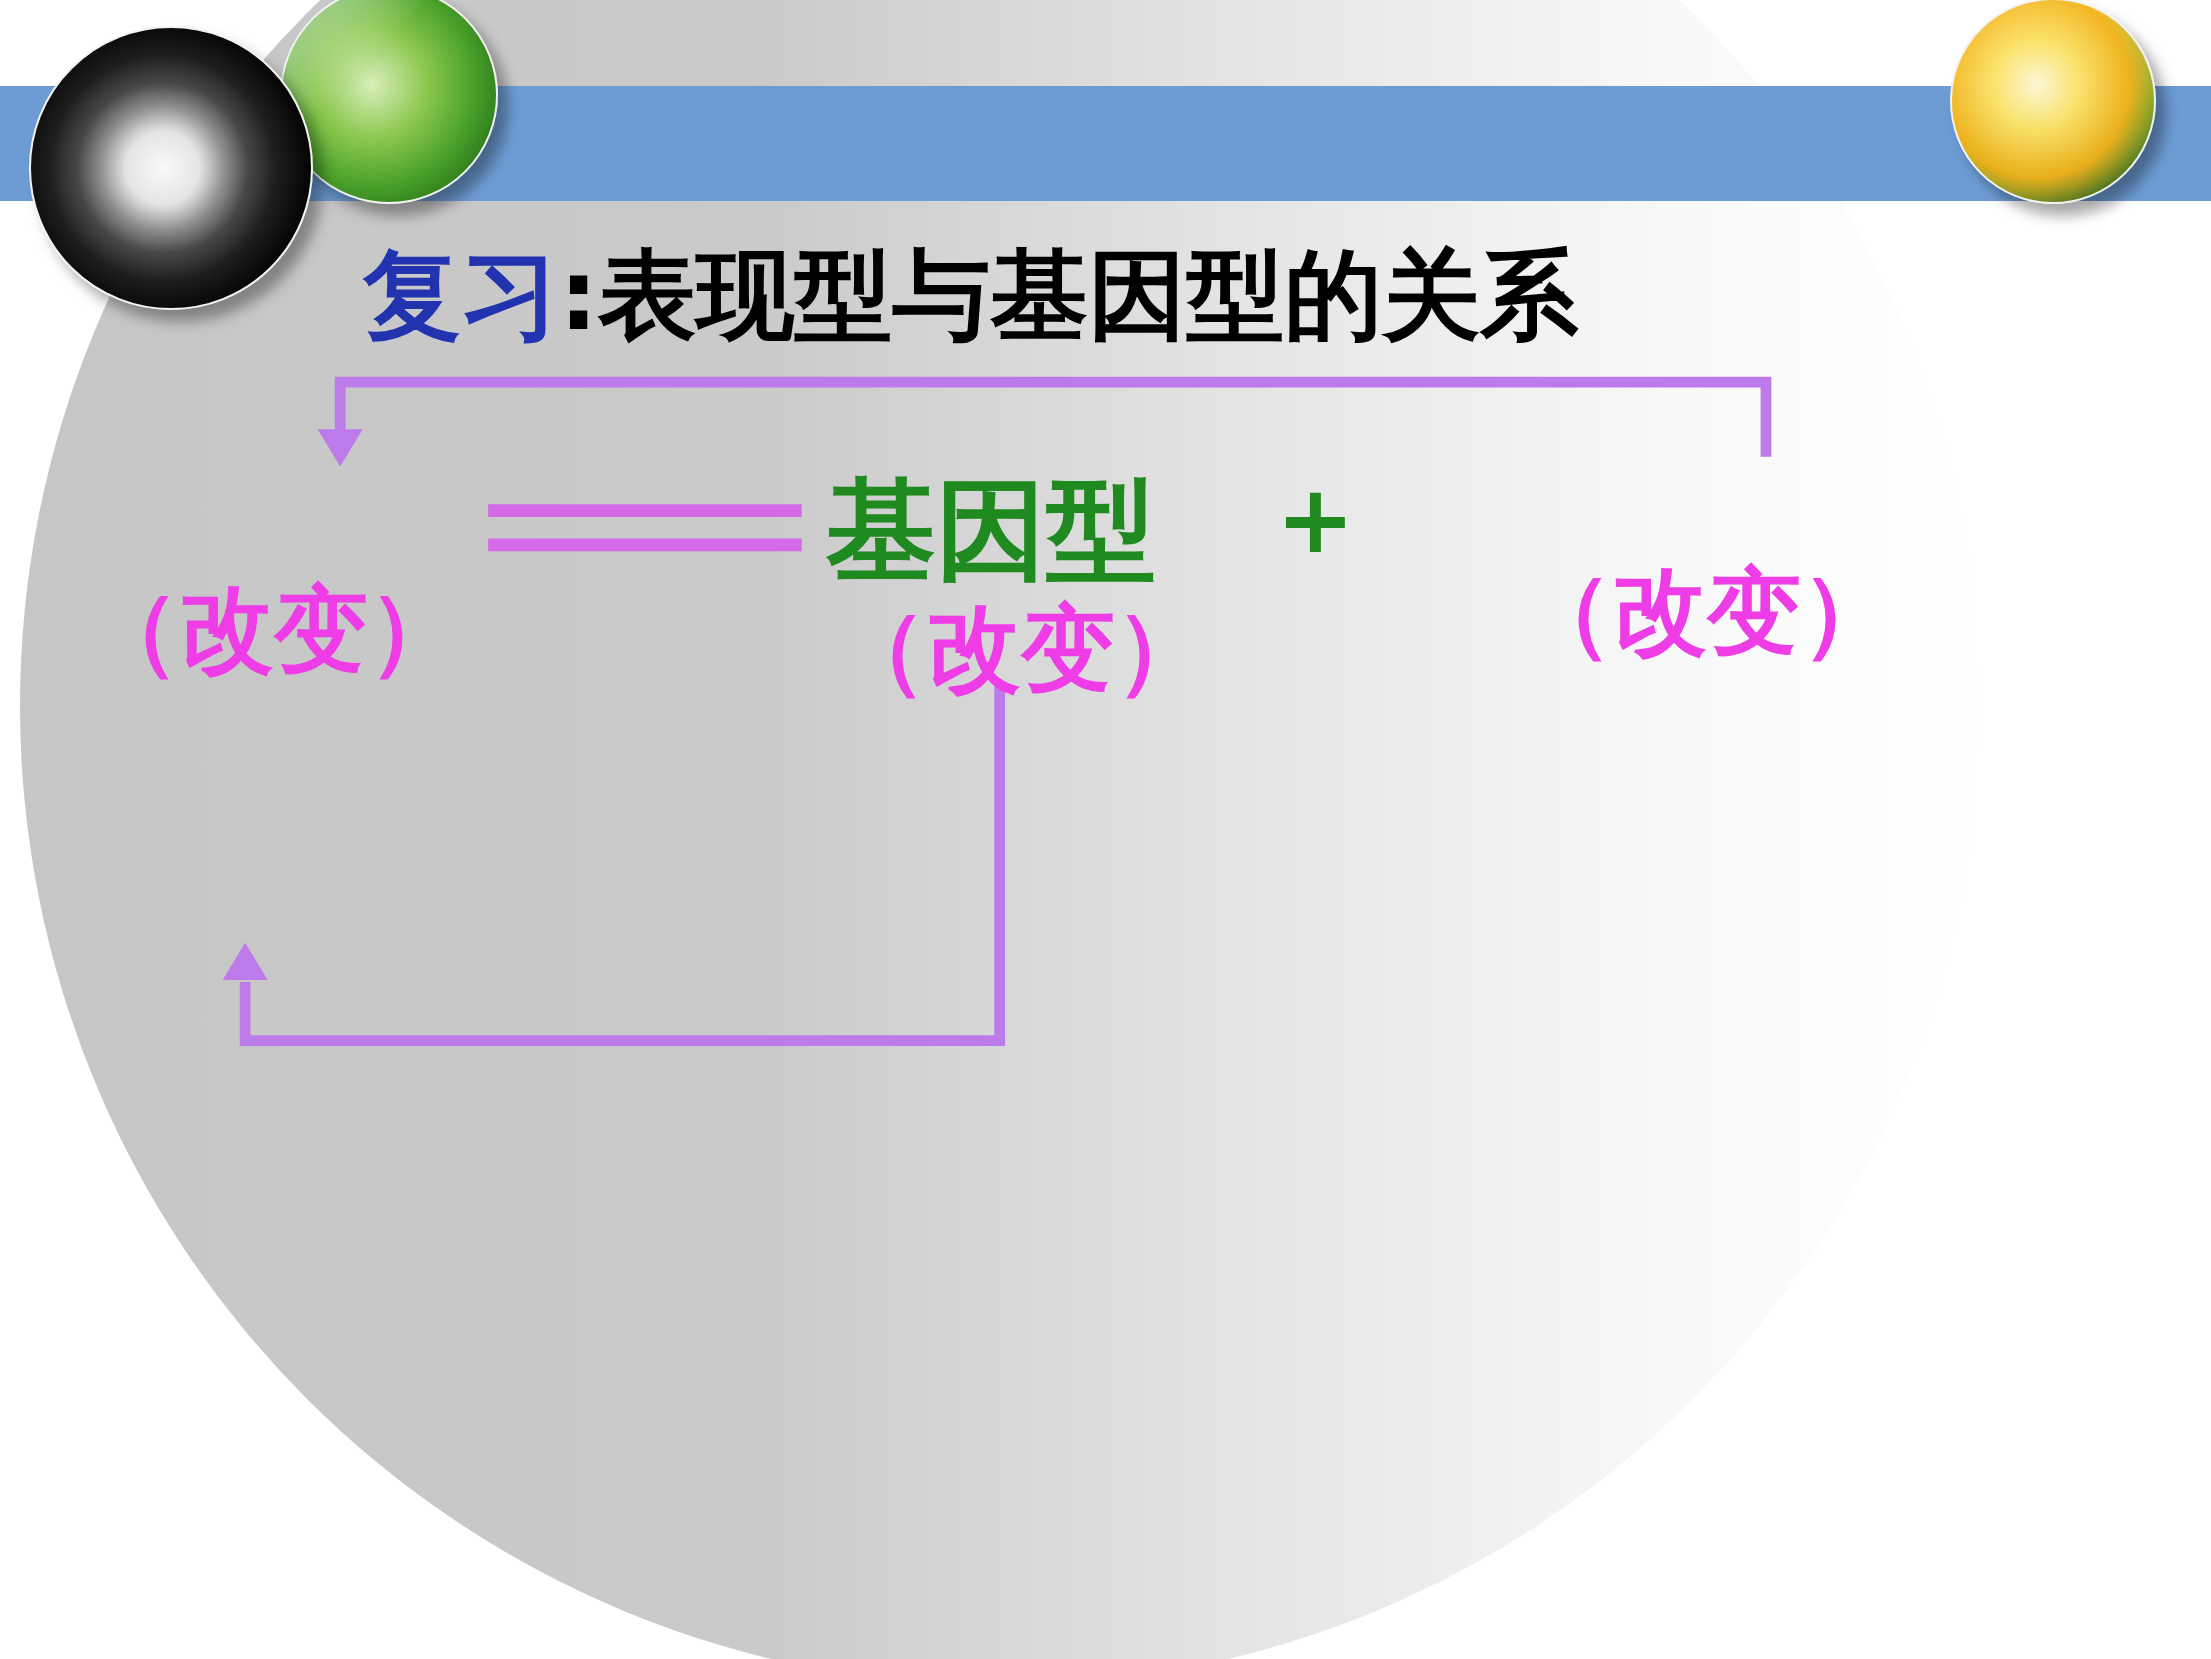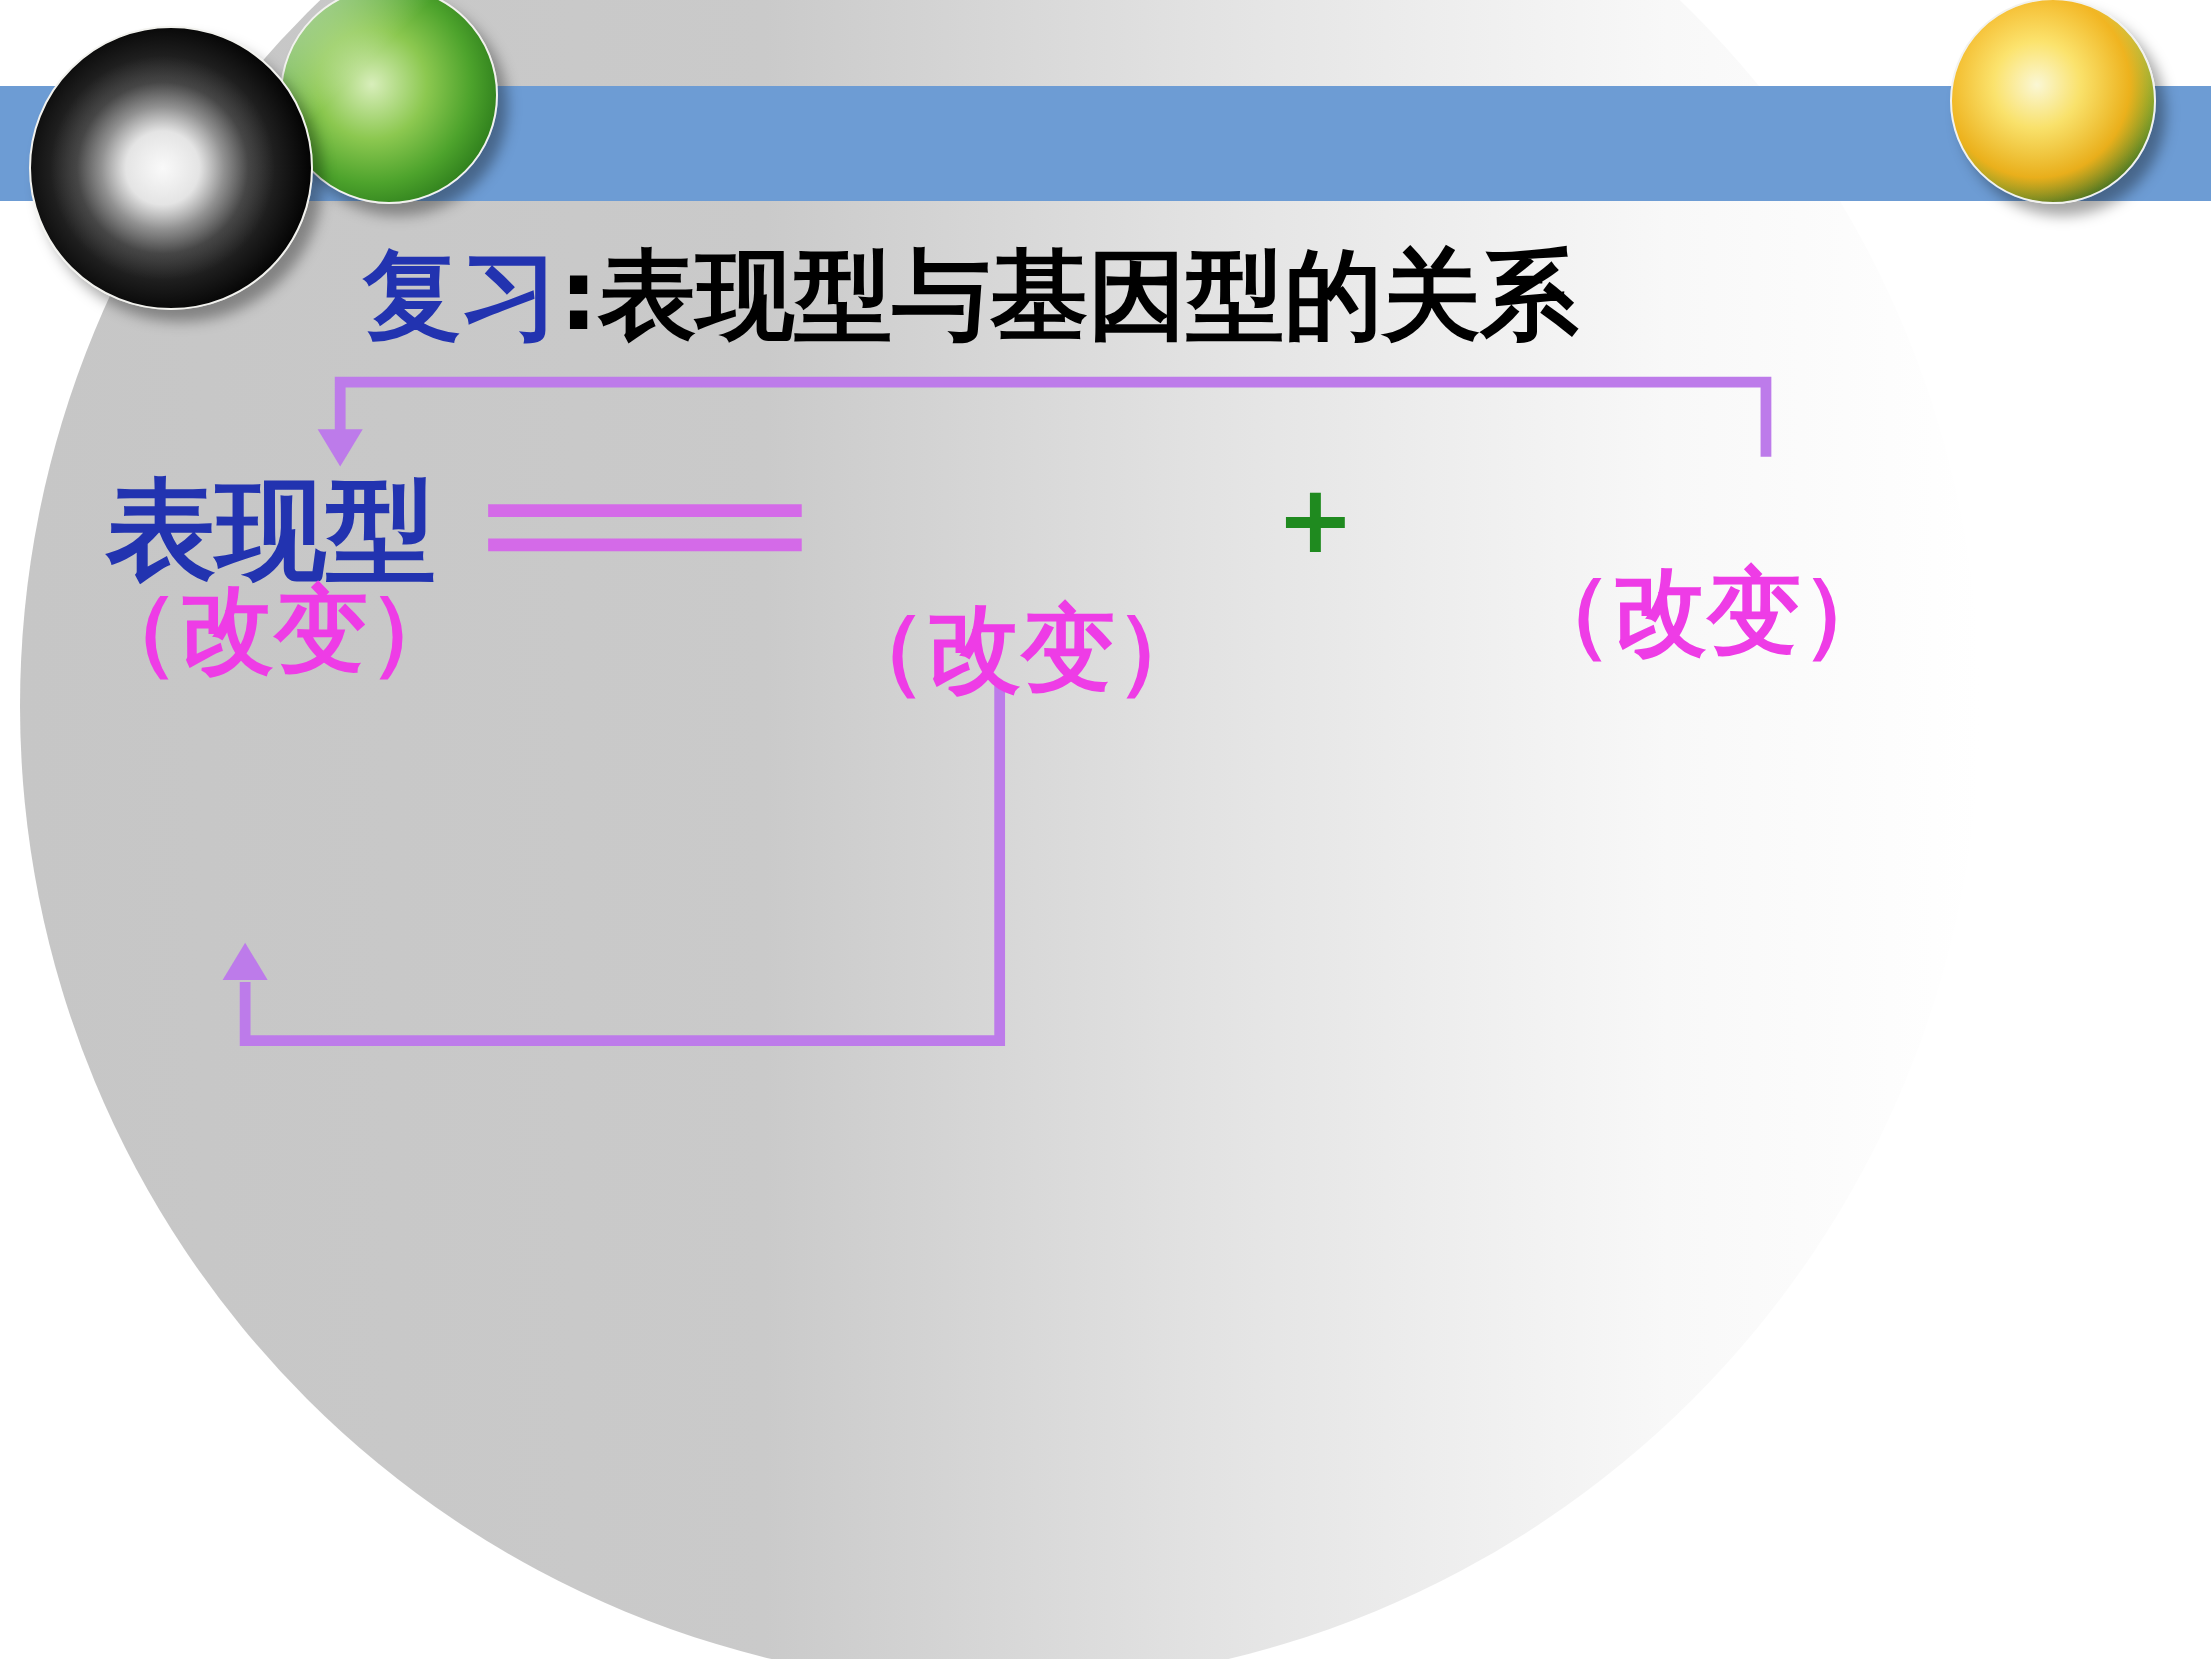--- a/index.html
+++ b/index.html
@@ -132,23 +132,23 @@
     <path class="arrow" d="M1802 466 V390 H347 V442"></path>
     <polygon class="arrowhead" points="347,476 324,438 370,438"></polygon>
     <path class="arrow" d="M1020 698 V1062 H250 V1002"></path>
     <polygon class="arrowhead" points="250,962 227,1000 273,1000"></polygon>
     <g>
       <line class="dline" x1="498" y1="521" x2="818" y2="521"></line>
       <line class="dline" x1="498" y1="556" x2="818" y2="556"></line>
     </g>
   </svg>
 
-  <div class="dlabel phenotype">表现型</div>
   <div class="dlabel phen-change">（改变）</div>
 
+  <div class="dlabel genotype">基因型</div>
   <div class="dlabel geno-change">（改变）</div>
 
   <div class="dlabel plus">+</div>
 
   <div class="dlabel env-change">（改变）</div>
 
 
 </div>
 
 

